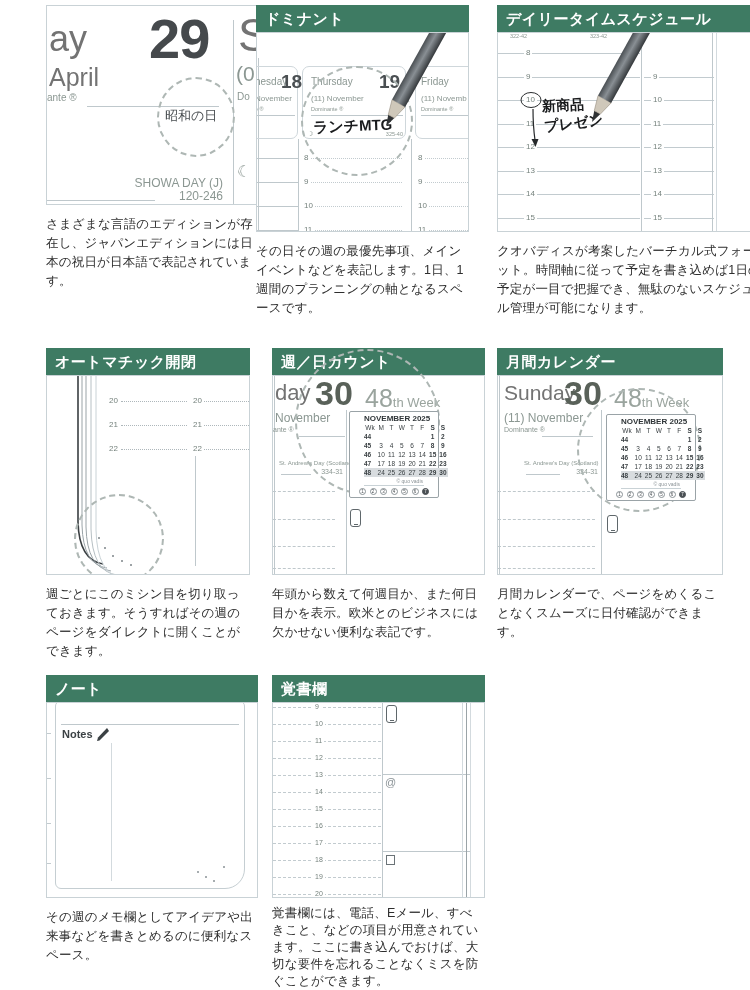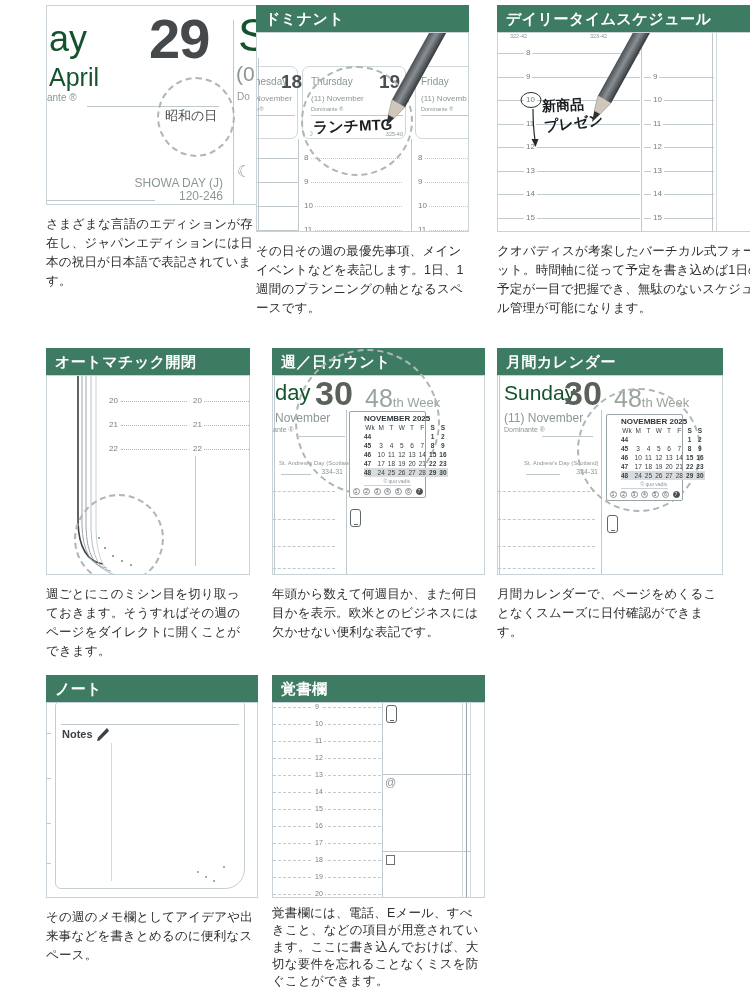--- a/index.html
+++ b/index.html
@@ -4,42 +4,42 @@
 <style>
 *{margin:0;padding:0;box-sizing:border-box}
 html,body{background:#fff}
 body{width:750px;height:990px;position:relative;overflow:hidden;font-family:"Liberation Sans","DejaVu Sans",sans-serif}
 .panel{position:absolute}
 .p-head{height:27px;background:#3E7B63;color:#fff;font-size:15px;font-weight:bold;line-height:27px;padding:0 9px;letter-spacing:.5px;white-space:nowrap;overflow:hidden}
 .p-img{position:relative;background:#fff;border:1px solid #C9D2D6;overflow:hidden}
 .p-cap{margin-top:10px;font-size:12.5px;line-height:19px;color:#2e2e2e;letter-spacing:.2px}
 .p-cap.tight{line-height:17px;margin-top:7px}
 .t{position:absolute;white-space:nowrap;line-height:1.04}
-.g{color:#14532d}.g2{color:#8B9792}.ink{color:#45494C}.ink2{color:#4A4F52}
+.g{color:#737373}.g2{color:#8B9792}.ink{color:#45494C}.ink2{color:#4A4F52}
 .ra{text-align:right}
 .hline{position:absolute;height:0;border-top:1px solid #BFC8CC}
 .vline{position:absolute;width:0;border-left:1px solid #BFC8CC}
 .dash{border-top-style:dashed}
 .vsoft{border-left-color:#D3DADE}
 .dcircle{position:absolute;border:2px dashed #AEB7B4;border-radius:50%;z-index:6}
 .cellbox{position:absolute;border:1px solid #CFD7DB;border-radius:7px}
 .hw{position:absolute;font-weight:bold;color:#191B1D;white-space:nowrap;z-index:5}
 .hours{position:absolute}
 .hours i{position:absolute;left:0;right:0;border-top:1px solid #C2CBCF;font-style:normal}
 .hours b{position:absolute;transform:translateY(-54%);background:#fff;padding:0 2px;font-size:8px;font-weight:normal;color:#75827D;z-index:2;line-height:1}
 #p2a i,#p2b i{border-top-style:dotted}
 #p2a b{left:-1px}#p2a i{left:4px;right:2px}
 #p2b b{left:1px}#p2b i{left:8px}
 #p3a b{left:26px}#p3b b{left:7px}
 #p4a i,#p4b i{border-top-style:dotted;border-top-color:#AEB7BB}
 #p4a b{left:8px}#p4a i{left:22px}
 #p4b b{left:2px}#p4b i{left:15px}
 #p8h i{border-top-style:dashed}
 #p8h b{left:40px;font-size:7px}
-.minical{position:absolute;width:77px;background:#fff;border:1px solid #9AA3A7;border-radius:2px;padding:2px 14px 2px;z-index:7}
+.minical{position:absolute;width:90px;background:#fff;border:1px solid #9AA3A7;border-radius:2px;padding:2px 14px 2px;z-index:7}
 .cal-title{font-size:8px;font-weight:bold;text-align:center;color:#2F3538;white-space:nowrap}
 .cal-grid{display:grid;grid-template-columns:12px repeat(7,10.3px);font-size:6.5px;line-height:9px;color:#3A4043}
 .cal-grid span{text-align:center}
 .cal-grid .cw{font-weight:bold;text-align:left}
 .cal-grid .wk{font-weight:bold}
 .cal-grid .hl{background:#D8DCDF}
 .cal-credit{font-size:5px;text-align:right;color:#8A9296;margin:1px 1px 1px 0}
 .cal-nums{display:flex;justify-content:center;gap:3.5px;border-top:1px solid #C9D2D6;padding-top:2px}
 .cal-nums span{width:7px;height:7px;border:1px solid #8A9296;border-radius:50%;font-size:4.5px;line-height:6px;text-align:center;color:#4A5054;flex:0 0 auto}
 .cal-nums span.fill{background:#4A5054;border-color:#4A5054;color:#fff}

